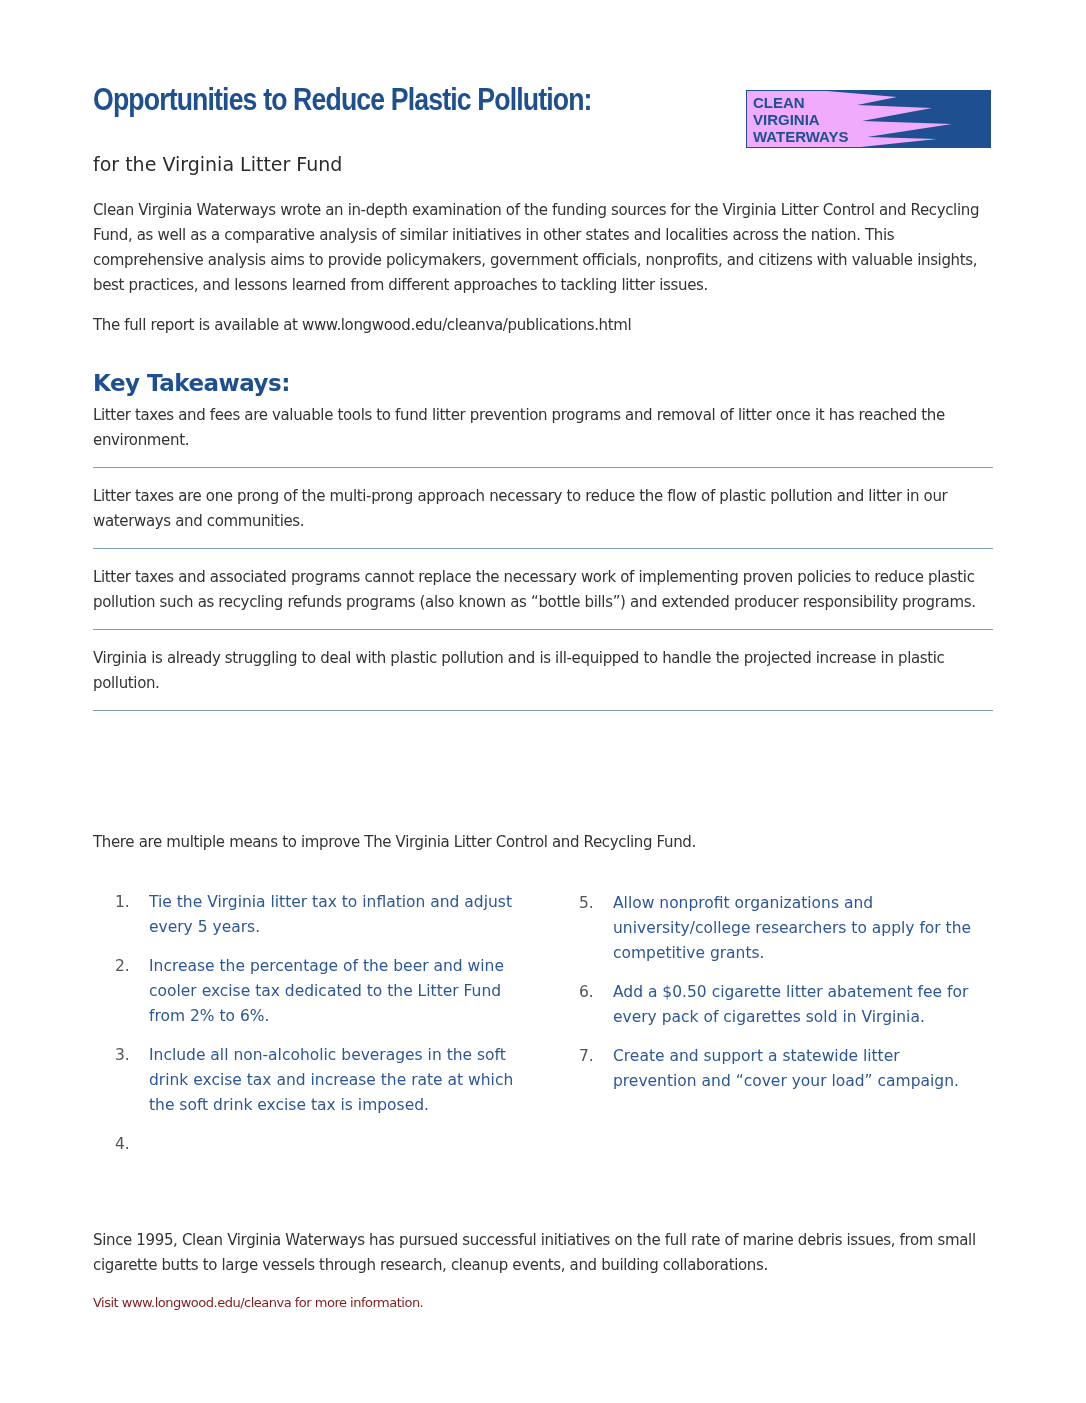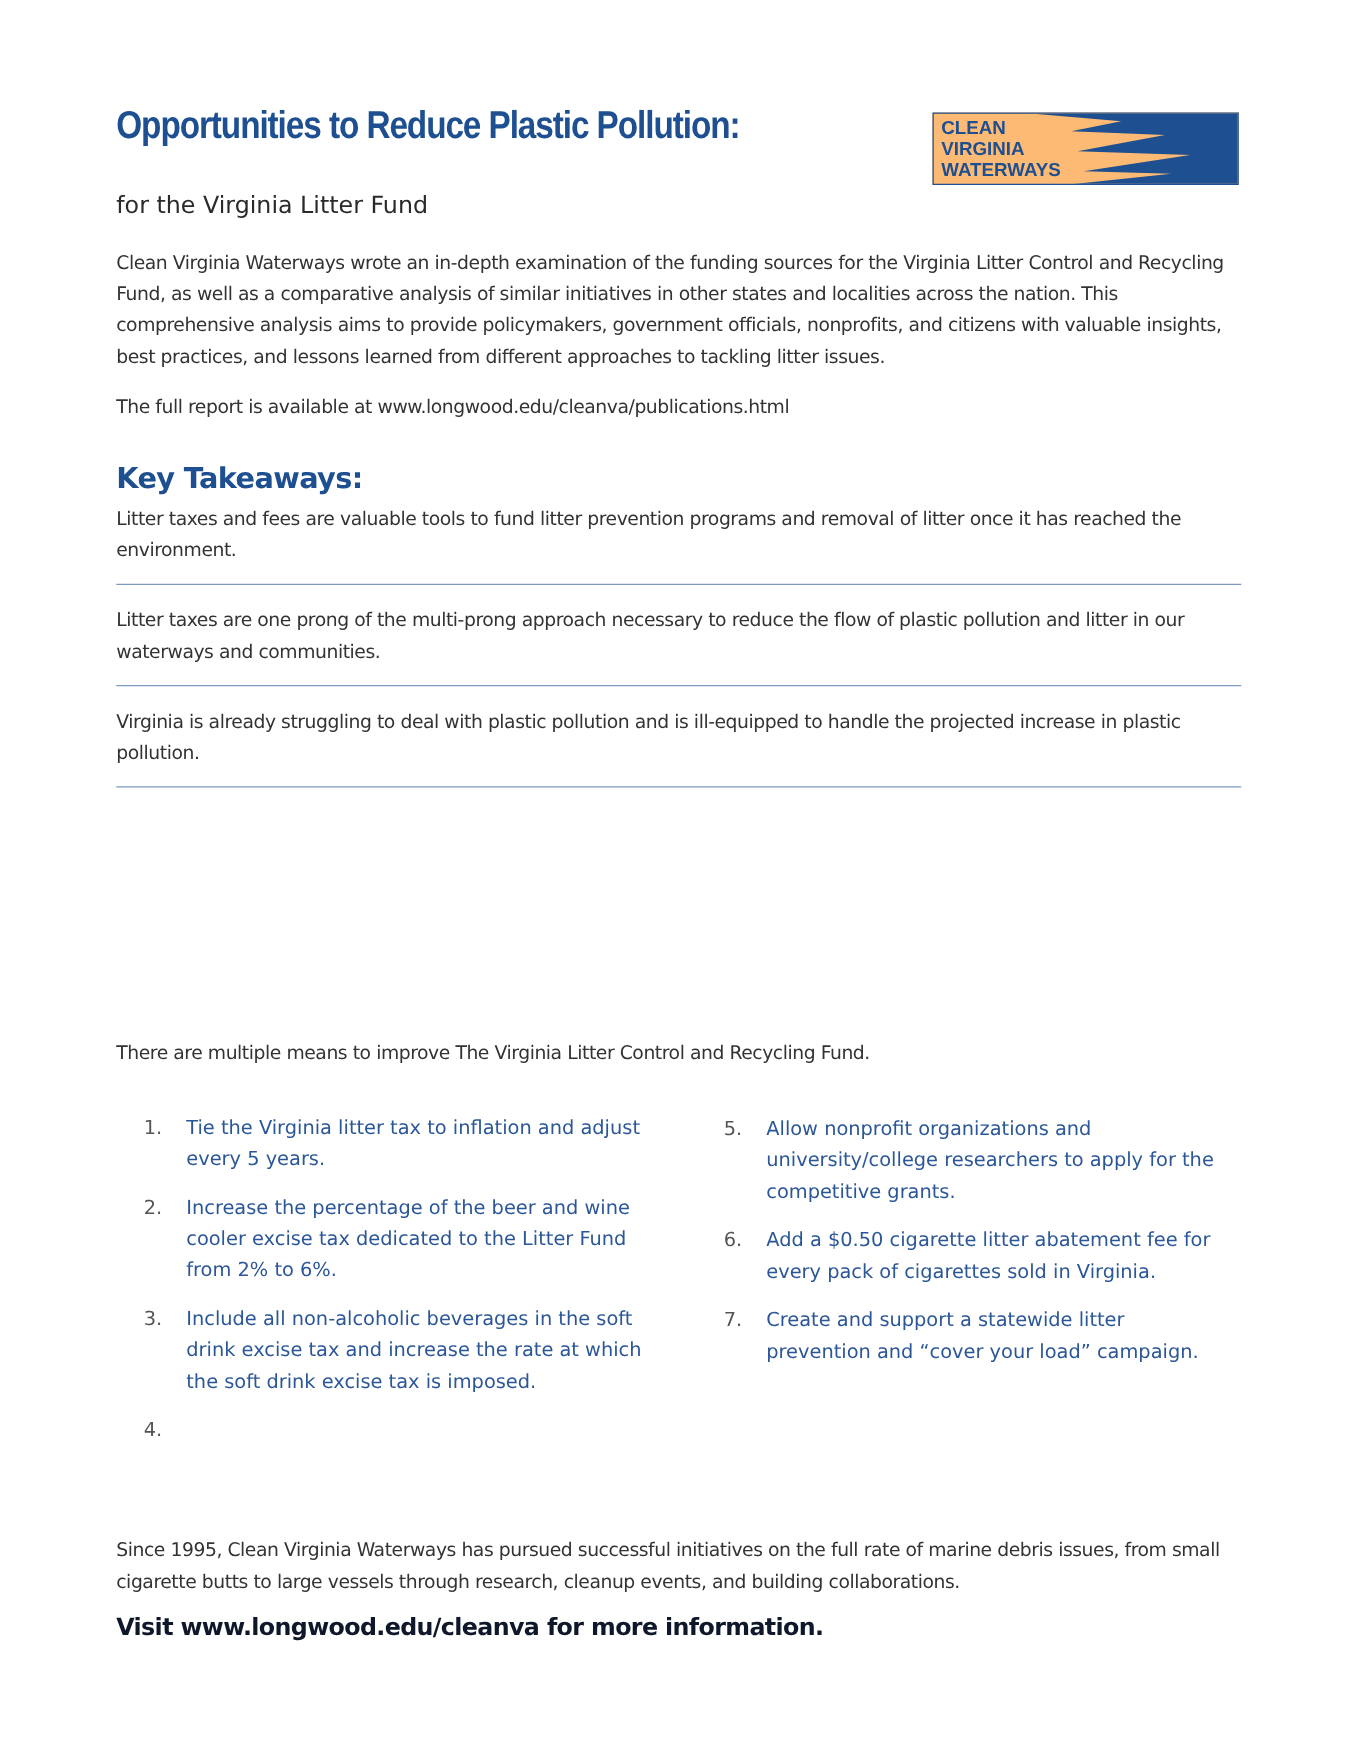--- a/index.html
+++ b/index.html
@@ -7,21 +7,21 @@
          font-family: "DejaVu Sans", sans-serif; color: #2b2b2b; }
   .page { position: absolute; left: 93px; top: 0; width: 900px; }
   .title { position: absolute; top: 82px; left: 0; margin: 0;
            font-family: "Liberation Sans", sans-serif; font-weight: bold;
            font-size: 31px; letter-spacing: -1px; color: #1d4f91;
            transform: scaleX(0.86); transform-origin: left center; white-space: nowrap; }
   .subtitle { position: absolute; top: 128px; left: 0; margin: 0;
               font-family: "DejaVu Sans", sans-serif; font-size: 19px; font-weight: normal;
               line-height: 24px; color: #2a2a2a; }
   .logo { position: absolute; left: 653px; top: 90px; width: 245px; height: 58px;
-          border: 1.5px solid #1d4f91; box-sizing: border-box; background: #fdba74; overflow: hidden; }
+          border: 1.5px solid #1d4f91; box-sizing: border-box; background: #f0abfc; overflow: hidden; }
   .logo svg { position: absolute; left: 0; top: 0; }
   .logo-text { position: absolute; left: 6px; top: 3px; font-family: "Liberation Sans", sans-serif;
                font-weight: bold; font-size: 15px; line-height: 17px; color: #1d4f91; }
   .intro { position: absolute; top: 198px; left: 0; width: 900px; font-size: 15px;
            line-height: 25px; color: #333; letter-spacing: -0.35px; }
   .intro p { margin: 0; }
   .report { position: absolute; top: 313px; left: 0; font-size: 15px; line-height: 25px;
             color: #333; letter-spacing: -0.35px; }
   .kt-heading { position: absolute; top: 370px; left: 0; margin: 0; font-size: 23px;
                 font-weight: bold; color: #1d4f91; letter-spacing: -0.5px; }
@@ -31,22 +31,22 @@
   .closing-line { position: absolute; top: 830px; left: 0; font-size: 15px; line-height: 25px;
                   color: #333; letter-spacing: -0.35px; }
   .rec-col { position: absolute; top: 890px; list-style: none; margin: 0; padding: 0; }
   .rec-col.left { left: 22px; width: 400px; }
   .rec-col.right { left: 486px; width: 400px; top: 891px; }
   .rec { position: relative; padding-left: 34px; font-size: 15.5px; line-height: 25px;
          color: #2c5797; margin-bottom: 14px; }
   .rec .num { position: absolute; left: 0; top: 0; color: #555; }
   .about { position: absolute; top: 1228px; left: 0; width: 900px; font-size: 15px;
            line-height: 25px; color: #333; letter-spacing: -0.35px; }
-  .visit { position: absolute; top: 1290px; left: 0; font-size: 19px; line-height: 25px;
-           font-weight: bold; color: #0f172a; letter-spacing: -0.5px; }
+  .visit { position: absolute; top: 1290px; left: 0; font-size: 13px; line-height: 25px;
+           font-weight: normal; color: #7f1d1d; letter-spacing: -0.5px; }
 </style>
 </head>
 <body>
 
 <div class="page">
 
   <h1 class="title">Opportunities to Reduce Plastic Pollution:</h1>
   <h2 class="subtitle">
     <br>
     <span>for the Virginia Litter Fund</span>
@@ -66,20 +66,21 @@
   <div class="intro">
     <p>Clean Virginia Waterways wrote an in-depth examination of the funding sources for the Virginia Litter Control and Recycling Fund, as well as a comparative analysis of similar initiatives in other states and localities across the nation. This comprehensive analysis aims to provide policymakers, government officials, nonprofits, and citizens with valuable insights, best practices, and lessons learned from different approaches to tackling litter issues.</p>
   </div>
   <div class="report">The full report is available at www.longwood.edu/cleanva/publications.html</div>
 
   <h3 class="kt-heading">Key Takeaways:</h3>
 
   <div class="takeaways">
     <div class="takeaway">Litter taxes and fees are valuable tools to fund litter prevention programs and removal of litter once it has reached the environment.</div>
     <div class="takeaway">Litter taxes are one prong of the multi-prong approach necessary to reduce the flow of plastic pollution and litter in our waterways and communities.</div>
+    <div class="takeaway">Litter taxes and associated programs cannot replace the necessary work of implementing proven policies to reduce plastic pollution such as recycling refunds programs (also known as “bottle bills”) and extended producer responsibility programs.</div>
     <div class="takeaway">Virginia is already struggling to deal with plastic pollution and is ill-equipped to handle the projected increase in plastic pollution.</div>
   </div>
 
   <div class="closing-line">There are multiple means to improve The Virginia Litter Control and Recycling Fund.</div>
 
   <ol class="rec-col left">
     <li class="rec">
       <span class="num">1.</span>
       <span>Tie the Virginia litter tax to inflation and adjust every 5 years.</span>
     </li>

